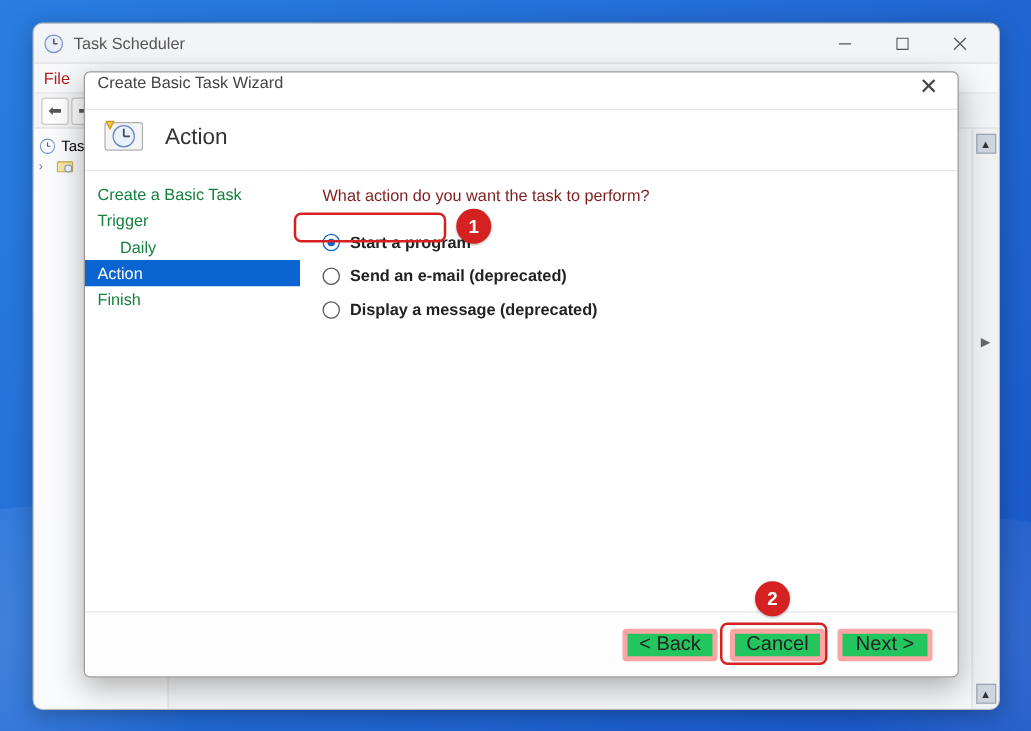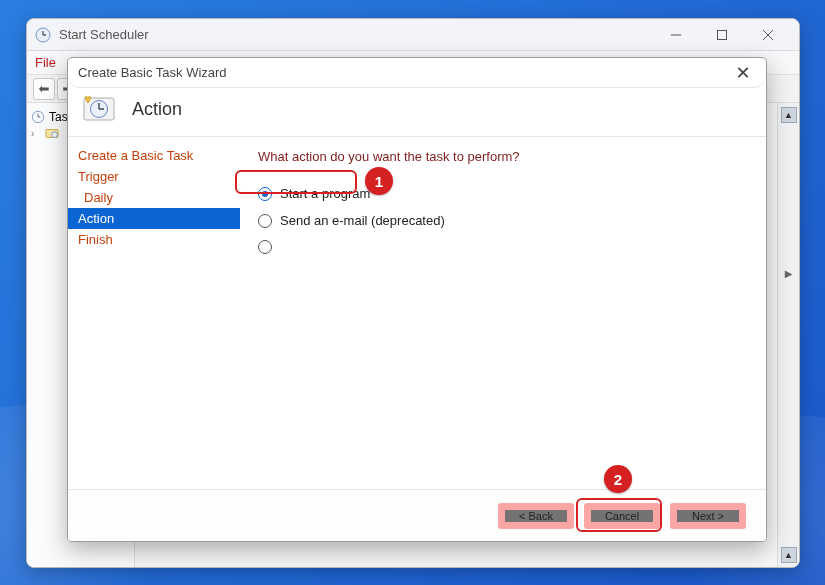--- a/index.html
+++ b/index.html
@@ -120,25 +120,24 @@
     border: 1px solid #9b9b9b;
     border-radius: 5px;
     box-shadow: 0 8px 24px rgba(0,0,0,0.30);
     display:flex;
     flex-direction:column;
     overflow:hidden;
   }
   .dlg-title {
     height: 30px;
     display:flex;
-    align-items:center;
+    align-items:flex-start;
     padding: 0 10px;
     color:#444;
     border-bottom:1px solid #e6e6e6;
-    border-radius:12px;
   }
   .dlg-title .sp { flex:1; }
   .dlg-close { font-size:18px; color:#444; width:26px; text-align:center; }
   .dlg-header {
     display:flex;
     align-items:center;
     gap:14px;
     padding: 6px 14px 12px 14px;
     border-bottom:1px solid #e6e6e6;
   }
@@ -148,24 +147,24 @@
   }
   .dlg-header-title { font-size:18px; color:#333; }
   .dlg-body { flex:1; display:flex; }
   .dlg-nav {
     width: 172px;
     background:#ffffff;
     padding-top: 8px;
   }
   .nav-item {
     padding: 3px 10px;
-    color:#c2410c;
+    color:#15803d;
     cursor:default;
   }
-  .nav-item.indent { padding-left: 16px; }
+  .nav-item.indent { padding-left: 28px; }
   .nav-item.active {
     background:#0a64d1;
     color:#ffffff;
   }
   .dlg-content {
     flex:1;
     padding:10px 18px;
     position:relative;
   }
   .prompt { margin: 2px 0 22px 0; color:#7f1d1d; }
@@ -177,21 +176,21 @@
   }
   .radio-outer {
     width:14px; height:14px;
     border:1px solid #555;
     border-radius:50%;
     display:flex; align-items:center; justify-content:center;
     background:#fff;
   }
   .radio-selected .radio-outer { border-color:#0a64d1; }
   .radio-dot { width:6px; height:6px; border-radius:50%; background:#0a64d1; }
-  .radio-label { color:#222; }
+  .radio-label { color:#222;font-weight:bold; }
 
   
   .hl-box {
     position:absolute;
     border:2.5px solid #d52122;
     border-radius:6px;
     pointer-events:none;
   }
   .num-badge {
     position:absolute;
@@ -213,43 +212,43 @@
     justify-content:flex-end;
     gap:10px;
     padding: 0 20px;
     border-top:1px solid #e6e6e6;
     background:#fdfdfd;
     position:relative;
   }
   .btn {
     min-width:76px;
     height:26px;
-    border:7px solid #fca5a5;
-    background:#737373;
+    border:4px solid #fca5a5;
+    background:#22c55e;
     border-radius:3px;
     display:flex; align-items:center; justify-content:center;
-    font-size:11px;
+    font-size:16px;
     color:#222;
   }
 </style>
 </head>
 <body>
 
 <div class="wave wave1"></div>
 <div class="wave wave2"></div>
 
 <div class="parent-window">
 
   <div class="titlebar">
     <svg class="app-icon" viewBox="0 0 16 16">
       <circle cx="8" cy="8" r="7" fill="#e8eef9" stroke="#7893c9"></circle>
       <line x1="8" y1="8" x2="8" y2="4" stroke="#556" stroke-width="1.3"></line>
       <line x1="8" y1="8" x2="11" y2="8" stroke="#556" stroke-width="1.3"></line>
     </svg>
-    <span>Start Scheduler</span>
+    <span>Task Scheduler</span>
     <span class="sp"></span>
     <div class="winbtn">
       <svg width="10" height="10">
           <line x1="0" y1="5" x2="10" y2="5" stroke="#555" stroke-width="1"></line>
         </svg>
     </div>
     <div class="winbtn">
       <svg width="10" height="10">
           <rect x="0.5" y="0.5" width="9" height="9" fill="none" stroke="#555"></rect>
         </svg>
@@ -350,20 +349,21 @@
             <span class="radio-dot"></span>
           </span>
         <span class="radio-label">Start a program</span>
       </div>
       <div class="radio-row">
         <span class="radio-outer"></span>
         <span class="radio-label">Send an e-mail (deprecated)</span>
       </div>
       <div class="radio-row">
         <span class="radio-outer"></span>
+        <span class="radio-label">Display a message (deprecated)</span>
       </div>
 
       <div class="hl-box" style="left:-5px; top:33px; width:122px; height:24px;"></div>
       <div class="num-badge" style="left:125px; top:30px;">1</div>
     </div>
   </div>
 
   <div class="dlg-footer">
     <div class="btn">&lt; Back</div>
     <div class="btn">Cancel</div>

